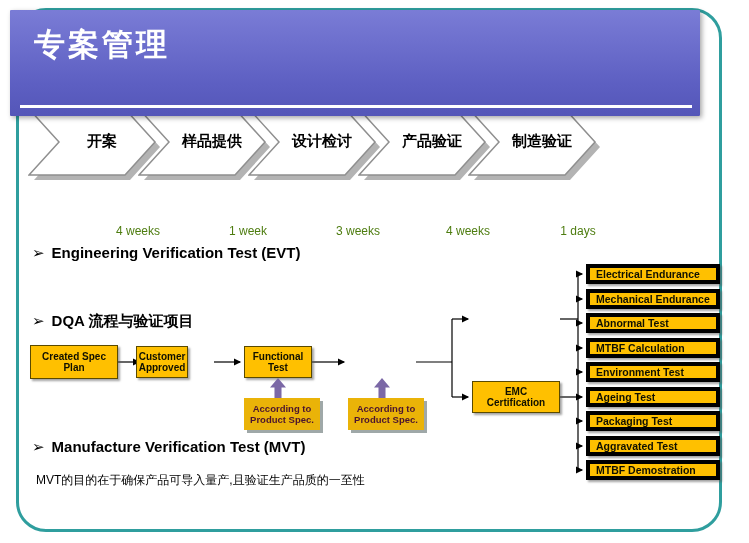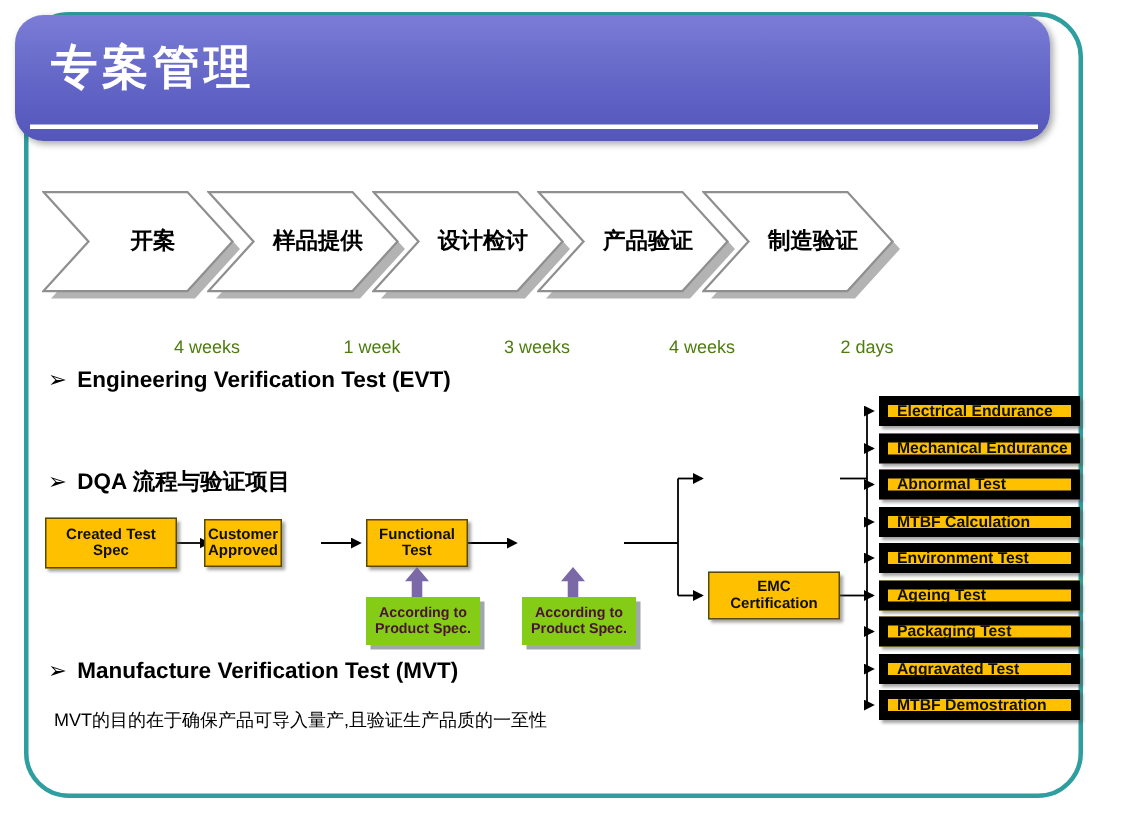--- a/index.html
+++ b/index.html
@@ -7,33 +7,33 @@
     position:relative;width:749px;height:543px;background:#ffffff;overflow:hidden;
     font-family:"Liberation Sans", sans-serif;color:#000;
   }
   
   .frame{
     position:absolute;left:16px;top:8px;width:700px;height:518px;
     border:3px solid #2f9e9e;border-radius:30px;z-index:1;
   }
   
   .header{
-    position:absolute;left:10px;top:10px;width:690px;height:84px;z-index:3;
+    position:absolute;left:10px;top:10px;width:690px;height:106px;z-index:3;
     background:linear-gradient(180deg,#7a7cd6 0%,#5d5fc2 70%,#5456b8 100%);
-    border-radius:19px;box-shadow:2px 2px 5px rgba(0,0,0,0.35);
+    border-radius:1px;box-shadow:2px 2px 5px rgba(0,0,0,0.35);
   }
   .title{
     position:absolute;left:24px;top:14px;color:#ffffff;font-size:31px;font-weight:bold;
     letter-spacing:3px;font-family:"DejaVu Serif", serif;
   }
   .title-underline{
     position:absolute;left:10px;right:8px;bottom:8px;height:3px;background:#ffffff;
   }
   
-  .chev-row{position:absolute;left:28px;top:127px;width:700px;height:90px;z-index:2;}
+  .chev-row{position:absolute;left:28px;top:108px;width:700px;height:90px;z-index:2;}
   .chev{position:absolute;top:0;width:134px;height:74px;}
   .chev svg{position:absolute;left:0;top:0;}
   .chev .lbl{
     position:absolute;left:26px;top:0;width:96px;height:66px;display:flex;
     align-items:center;justify-content:center;font-weight:bold;font-size:15px;color:#000;
   }
   .dur{
     position:absolute;top:224px;transform:translateX(-50%);font-size:12px;color:#4d7c0f;z-index:2;
   }
   
@@ -41,29 +41,29 @@
   .h-sec .bullet{font-family:"DejaVu Sans", sans-serif;margin-right:7px;font-weight:normal;}
   .desc{position:absolute;font-size:12px;color:#000;z-index:2;white-space:nowrap;}
   
   .ybox{
     position:absolute;background:#ffc000;border:1px solid #5a4a00;z-index:2;
     display:flex;align-items:center;justify-content:center;text-align:center;
     font-size:10px;font-weight:bold;line-height:11px;color:#101000;
     box-shadow:2px 2px 2px rgba(90,90,90,0.55);box-sizing:border-box;padding:1px 2px;
   }
   .tbox{
-    position:absolute;background:#ffc000;border:6px solid #000000;z-index:2;
+    position:absolute;background:#ffc000;border:4px solid #000000;z-index:2;
     display:flex;align-items:center;justify-content:flex-start;
     font-size:10.5px;font-weight:bold;color:#101000;box-sizing:border-box;
     padding-left:6px;box-shadow:2px 2px 2px rgba(90,90,90,0.55);
     left:586px;width:134px;height:20px;white-space:nowrap;
   }
   
   .callout{
-    position:absolute;background:#84cc16;z-index:2;display:flex;align-items:center;
+    position:absolute;background:#eab308;z-index:2;display:flex;align-items:center;
     justify-content:center;text-align:center;font-size:9.5px;font-weight:bold;
     line-height:11px;color:#4a1430;box-shadow:3px 3px 0 #9fa8a8;box-sizing:border-box;padding:2px;
   }
   .uparrow{
     position:absolute;width:16px;height:21px;background:#7b68a6;z-index:2;
     clip-path:polygon(50% 0,100% 45%,72% 45%,72% 100%,28% 100%,28% 45%,0 45%);
   }
   .connectors{position:absolute;left:0;top:0;z-index:1;}
 </style>
 </head>
@@ -113,21 +113,21 @@
         <polygon points="1,1 97,1 127,34 97,67 1,67 31,34" fill="#ffffff" stroke="#8f8f8f" stroke-width="1.5"></polygon>
       </svg>
       <div class="lbl">制造验证</div>
     </div>
   </div>
 
   <div class="dur" style="left:138px">4 weeks</div>
   <div class="dur" style="left:248px">1 week</div>
   <div class="dur" style="left:358px">3 weeks</div>
   <div class="dur" style="left:468px">4 weeks</div>
-  <div class="dur" style="left:578px">2 days</div>
+  <div class="dur" style="left:578px">1 days</div>
 
   <div class="h-sec" style="left:32px;top:244px">
     <span class="bullet">➢</span><span>Engineering Verification Test (EVT)</span>
   </div>
 
   <div class="h-sec" style="left:32px;top:312px">
     <span class="bullet">➢</span><span>DQA 流程与验证项目</span>
   </div>
 
   <svg class="connectors" width="749" height="543" viewBox="0 0 749 543">
@@ -152,21 +152,21 @@
       <line x1="578" y1="323" x2="582" y2="323" marker-end="url(#ah)"></line>
       <line x1="578" y1="348" x2="582" y2="348" marker-end="url(#ah)"></line>
       <line x1="578" y1="372" x2="582" y2="372" marker-end="url(#ah)"></line>
       <line x1="578" y1="397" x2="582" y2="397" marker-end="url(#ah)"></line>
       <line x1="578" y1="421" x2="582" y2="421" marker-end="url(#ah)"></line>
       <line x1="578" y1="446" x2="582" y2="446" marker-end="url(#ah)"></line>
       <line x1="578" y1="470" x2="582" y2="470" marker-end="url(#ah)"></line>
     </g>
   </svg>
 
-  <div class="ybox" style="left:30px;top:345px;width:88px;height:34px">Created Test Spec</div>
+  <div class="ybox" style="left:30px;top:345px;width:88px;height:34px">Created Spec Plan</div>
   <div class="ybox" style="left:136px;top:346px;width:52px;height:32px">Customer Approved</div>
   <div class="ybox" style="left:244px;top:346px;width:68px;height:32px">Functional Test</div>
   <div class="ybox" style="left:472px;top:381px;width:88px;height:32px">EMC Certification</div>
 
   <div class="uparrow" style="left:270px;top:378px"></div>
   <div class="uparrow" style="left:374px;top:378px"></div>
   <div class="callout" style="left:244px;top:398px;width:76px;height:32px">According to Product Spec.</div>
   <div class="callout" style="left:348px;top:398px;width:76px;height:32px">According to Product Spec.</div>
 
   <div class="tbox" style="top:264px">Electrical Endurance</div>

